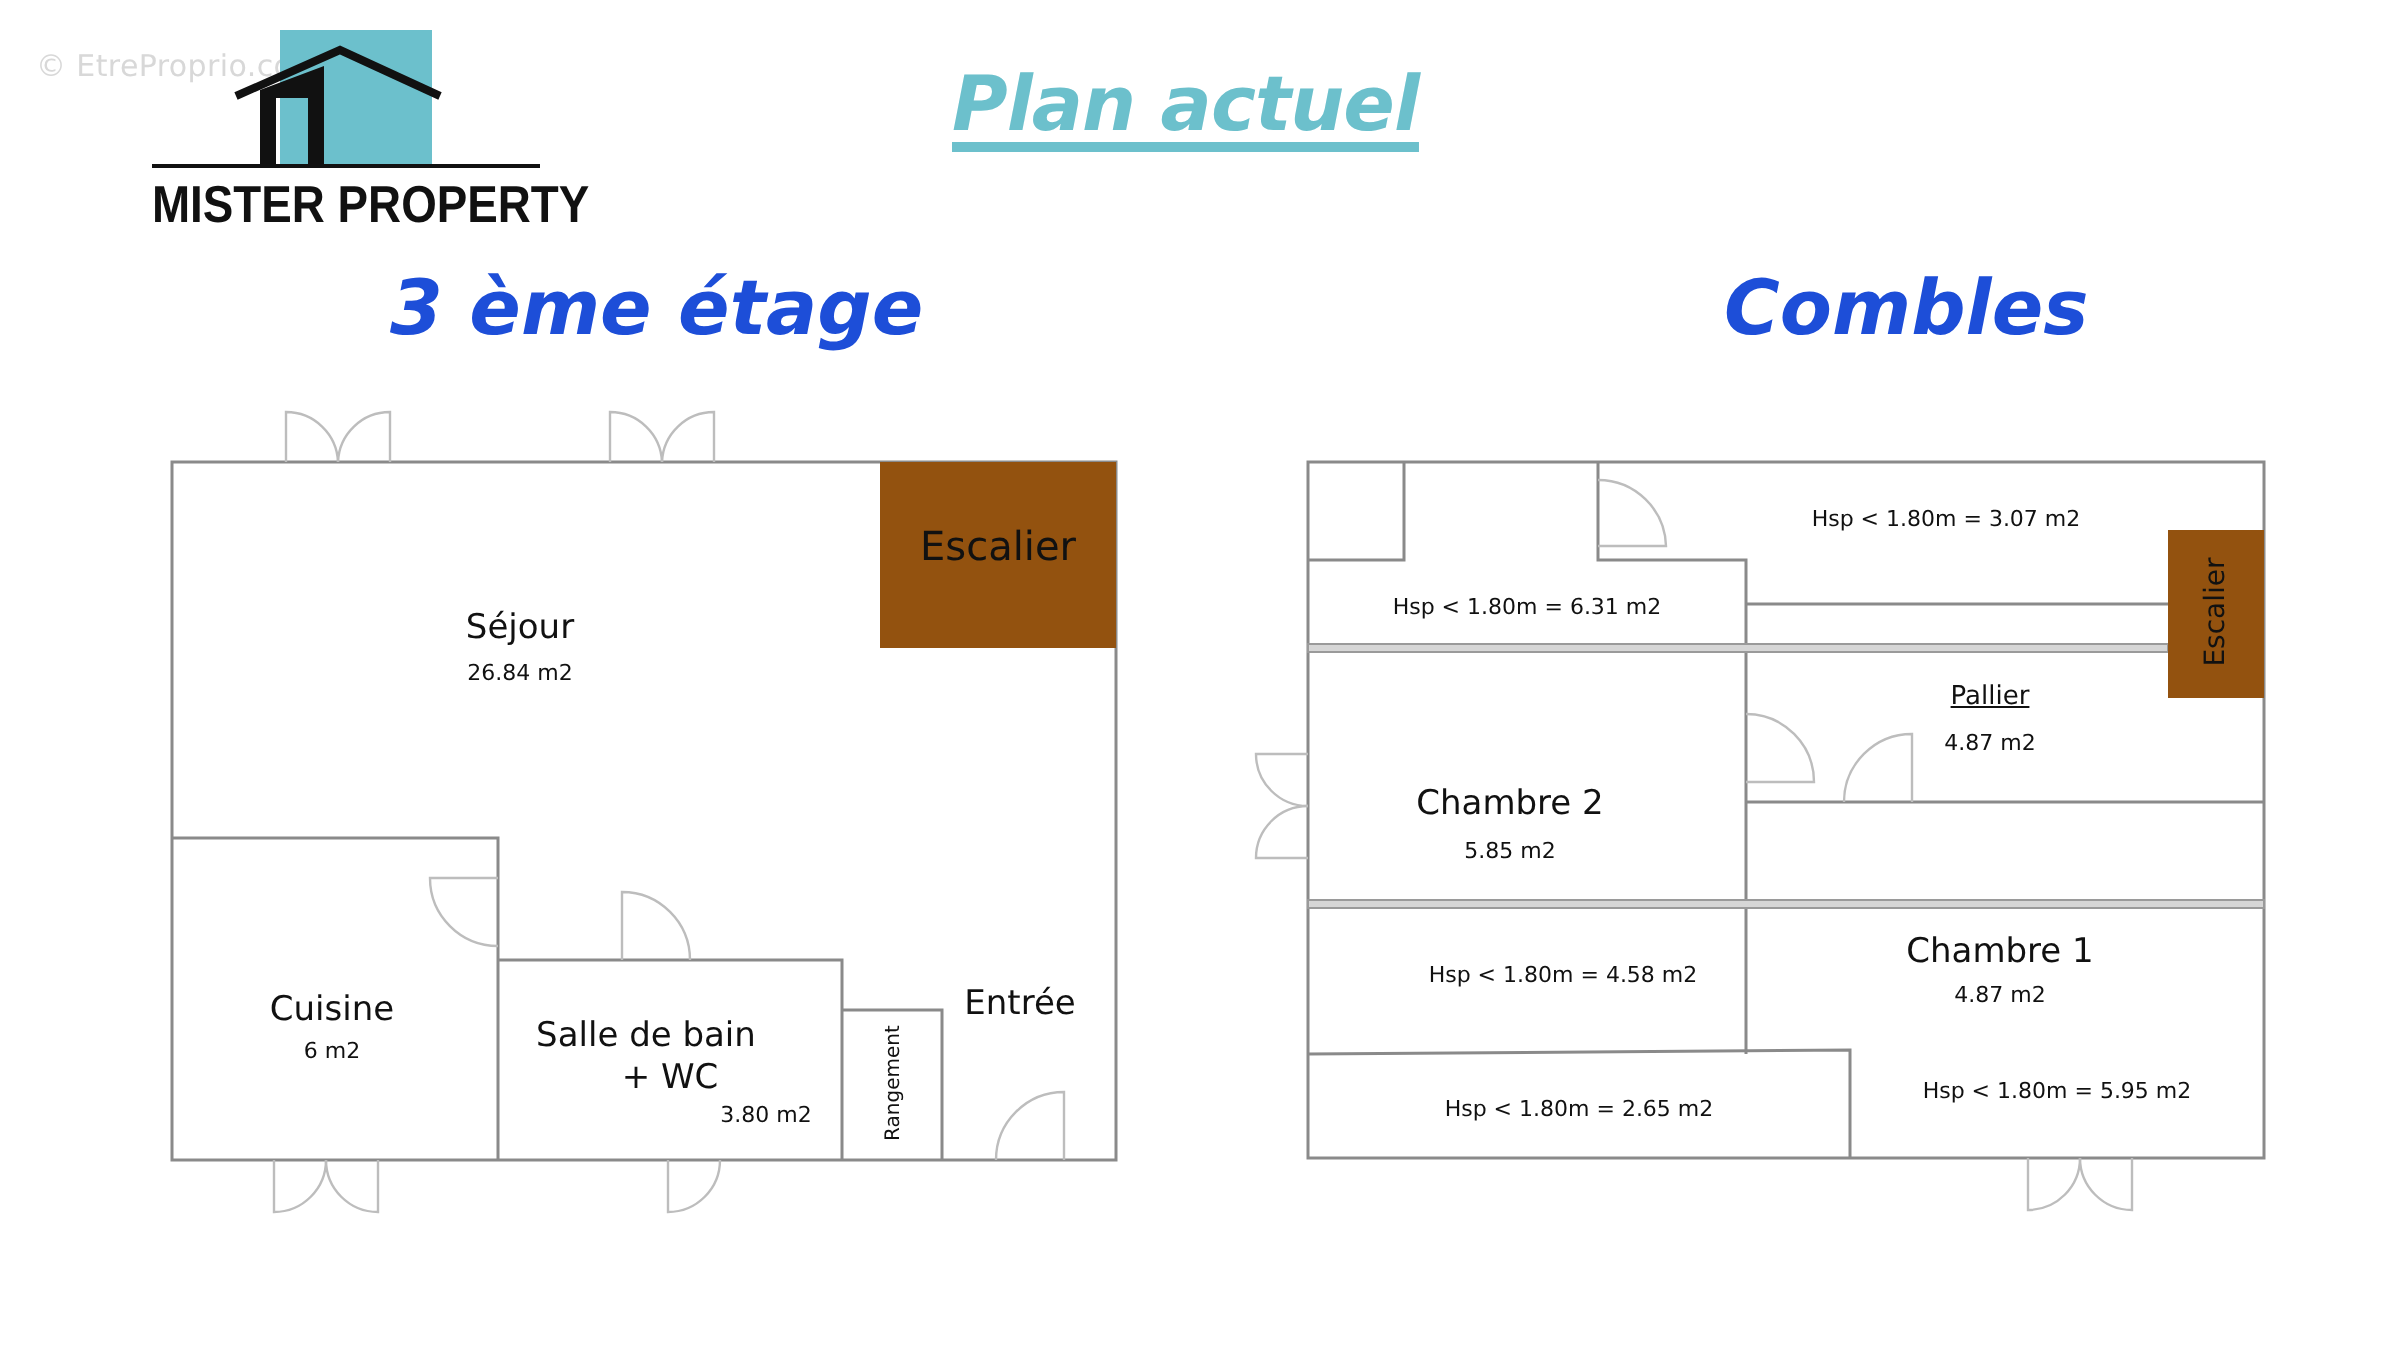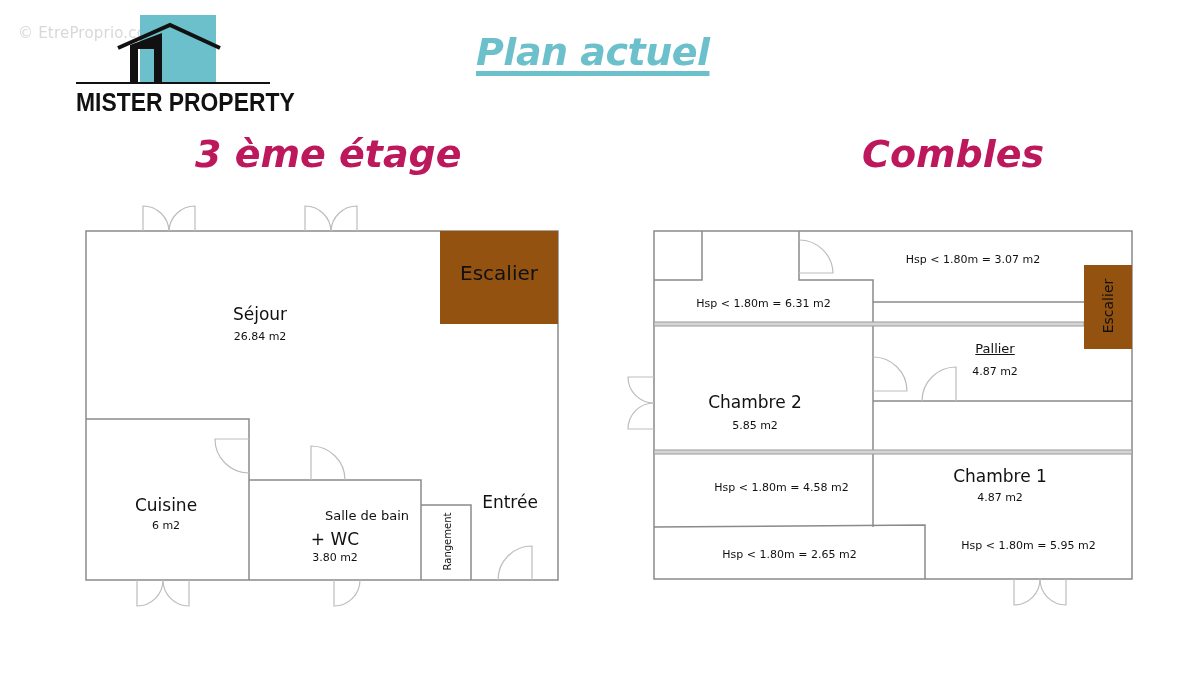--- a/index.html
+++ b/index.html
@@ -2,21 +2,21 @@
 <html><head>
 <meta charset="utf-8">
 <style>
   html,body{margin:0;padding:0;background:#fff;}
   body{width:1200px;height:675px;position:relative;overflow:hidden;font-family:"DejaVu Sans",sans-serif;color:#111;}
   .abs{position:absolute;}
   .watermark{left:18px;top:24px;font-size:15px;color:#d8d8d8;letter-spacing:0.2px;}
   .logo{left:68px;top:15px;width:214px;height:100px;}
   .logo-text{position:absolute;left:8px;top:72px;font-family:"Liberation Sans",sans-serif;font-weight:bold;font-size:26px;letter-spacing:0px;color:#111;transform:scaleX(0.88);transform-origin:left top;white-space:nowrap;}
   .title{left:476px;top:30px;font-family:"DejaVu Sans",sans-serif;font-style:italic;font-weight:bold;font-size:38px;color:#6cc0cc;text-decoration:underline;text-decoration-thickness:5px;text-underline-offset:6px;white-space:nowrap;letter-spacing:-0.5px;}
-  .subtitle{font-family:"DejaVu Sans",sans-serif;font-style:italic;font-weight:bold;font-size:38px;color:#be185d;white-space:nowrap;}
+  .subtitle{font-family:"DejaVu Sans",sans-serif;font-style:italic;font-weight:bold;font-size:38px;color:#1d4ed8;white-space:nowrap;}
   .room-label{position:absolute;font-family:"DejaVu Sans",sans-serif;text-align:center;white-space:nowrap;color:#111;}
   svg{position:absolute;left:0;top:0;}
 </style>
 </head>
 <body>
 
 <div class="abs watermark">© EtreProprio.com</div>
 
 <div class="abs logo">
   <svg width="214" height="100">
@@ -66,23 +66,23 @@
 
     <path d="M532,580 V546 A34,34 0 0 0 498,580"></path>
   </g>
 </svg>
 
 <div class="room-label" style="left:200px;top:304px;width:120px;font-size:17px;">Séjour</div>
 <div class="room-label" style="left:200px;top:330px;width:120px;font-size:11px;">26.84 m2</div>
 <div class="room-label" style="left:440px;top:261px;width:118px;font-size:20px;">Escalier</div>
 <div class="room-label" style="left:86px;top:495px;width:160px;font-size:17px;">Cuisine</div>
 <div class="room-label" style="left:86px;top:519px;width:160px;font-size:11px;">6 m2</div>
-<div class="room-label" style="left:249px;top:508px;width:148px;font-size:13px;padding-left:44px;">Salle de bain</div>
+<div class="room-label" style="left:249px;top:508px;width:148px;font-size:17px;">Salle de bain</div>
 <div class="room-label" style="left:249px;top:529px;width:172px;font-size:17px;">+ WC</div>
-<div class="room-label" style="left:249px;top:551px;width:172px;font-size:11px;">3.80 m2</div>
+<div class="room-label" style="left:249px;top:551px;width:172px;font-size:11px;padding-left:48px;">3.80 m2</div>
 <div class="room-label" style="left:412px;top:536px;width:70px;font-size:10px;transform:rotate(-90deg);">Rangement</div>
 <div class="room-label" style="left:472px;top:480px;width:76px;font-size:17px;margin-top:12px;">Entrée</div>
 
 <svg width="1200" height="675">
   <g fill="none" stroke="#8a8a8a" stroke-width="1.5">
     <rect x="654" y="231" width="478" height="348"></rect>
 
     <polyline points="654,280 702,280 702,231"></polyline>
 
     <polyline points="799,231 799,280 873,280 873,325"></polyline>

